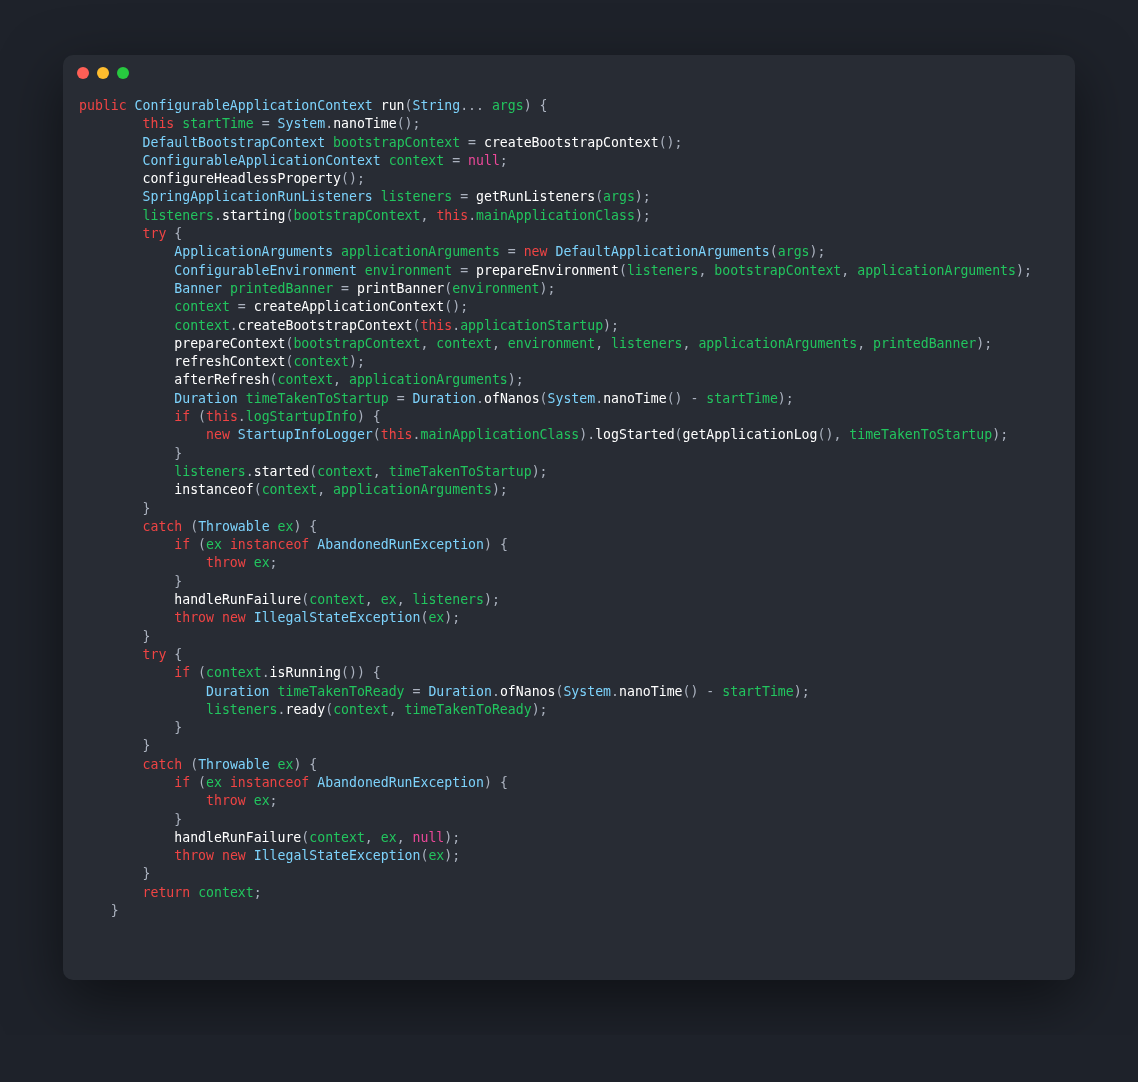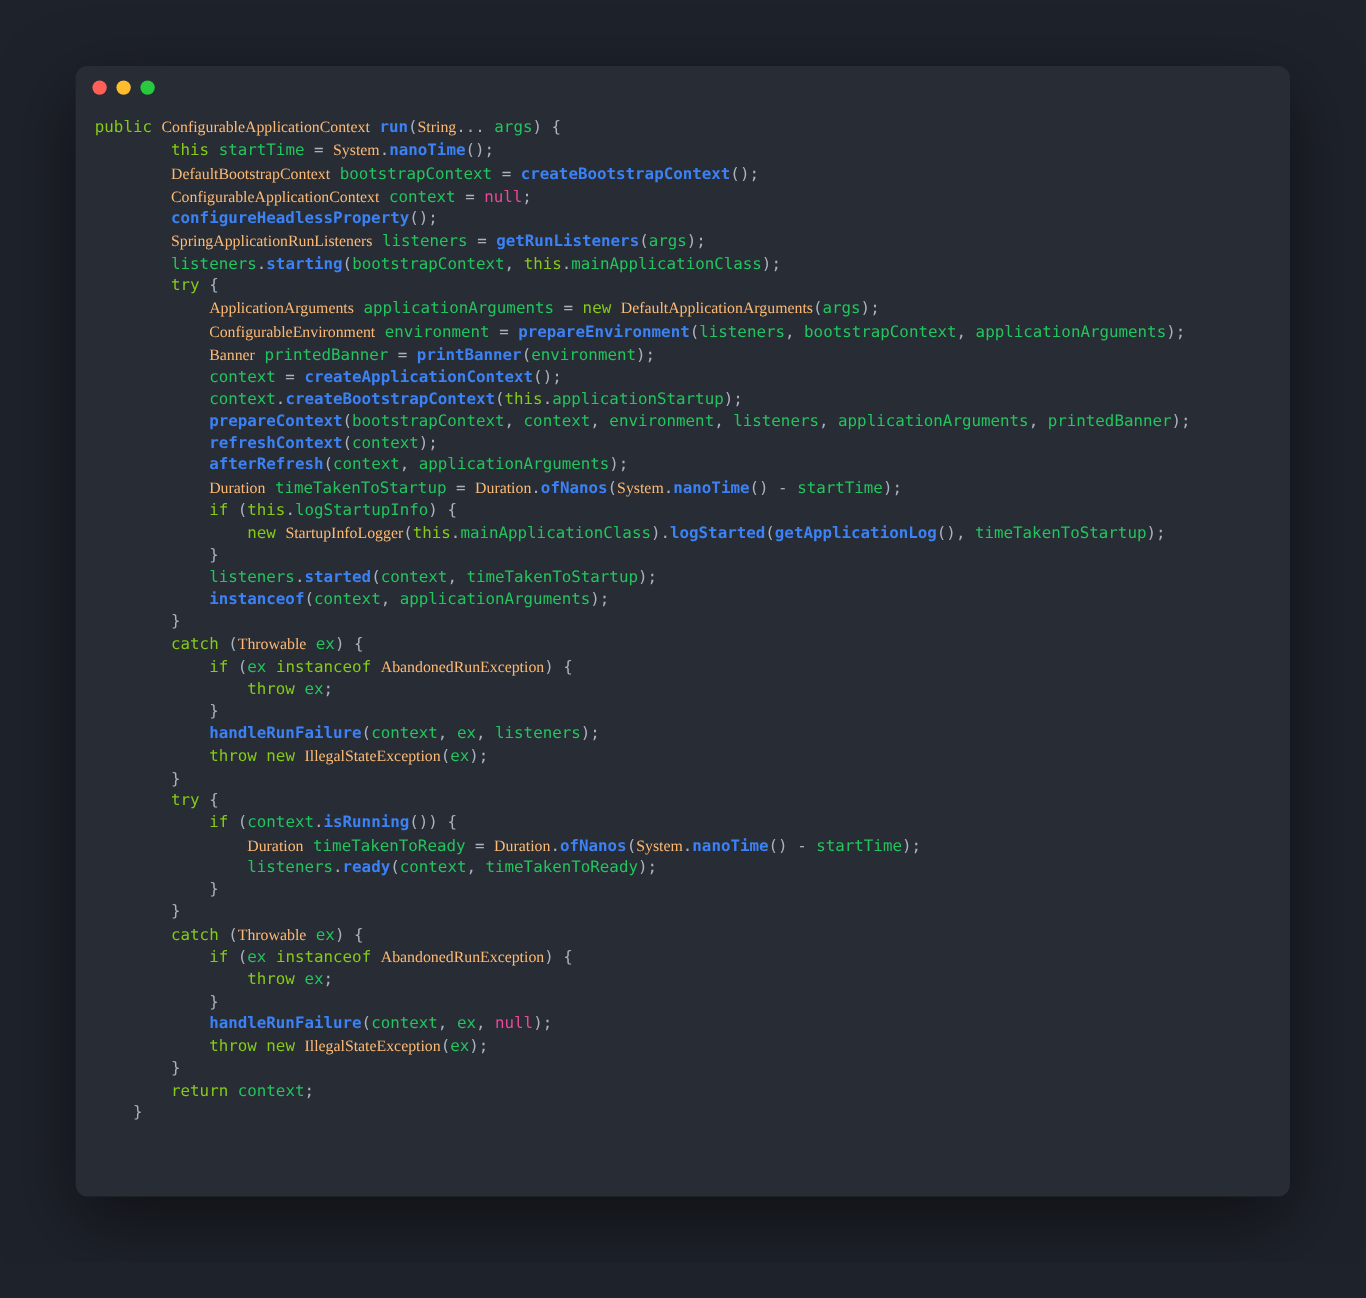--- a/index.html
+++ b/index.html
@@ -34,23 +34,23 @@
   .dot.yellow { background: #ffbd2e; }
   .dot.green { background: #27c93f; }
   .code-area {
     padding: 6px 16px 60px 16px;
     font-size: 13.2px;
     line-height: 18.3px;
     white-space: pre;
     color: #abb2bf;
     overflow-x: auto;
   }
-  .k   { color: #84cc16; } 
-  .t   { color: #fdba74; font-family: Liberation Serif, serif; } 
-  .m   { color: #3b82f6; font-weight: bold; } 
+  .k   { color: #ef4444; } 
+  .t   { color: #7dd3fc; } 
+  .m   { color: #ffffff; } 
   .v   { color: #22c55e; } 
   .s   { color: #abb2bf; } 
   .n   { color: #ec4899; } 
 </style>
 </head>
 <body>
 
 <div class="window">
   <div class="titlebar">
     <div class="dot red"></div>

